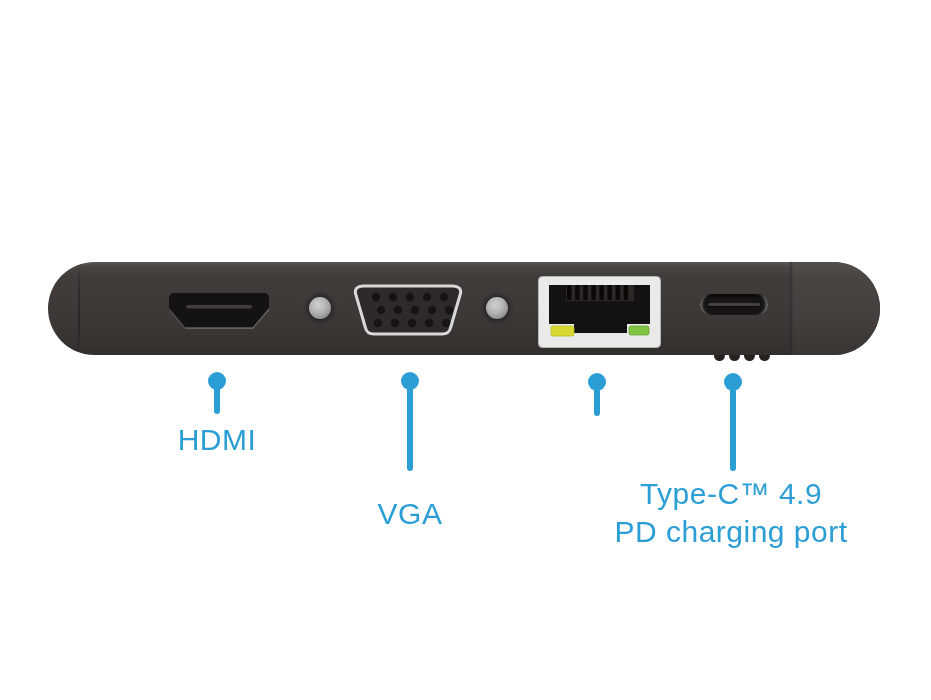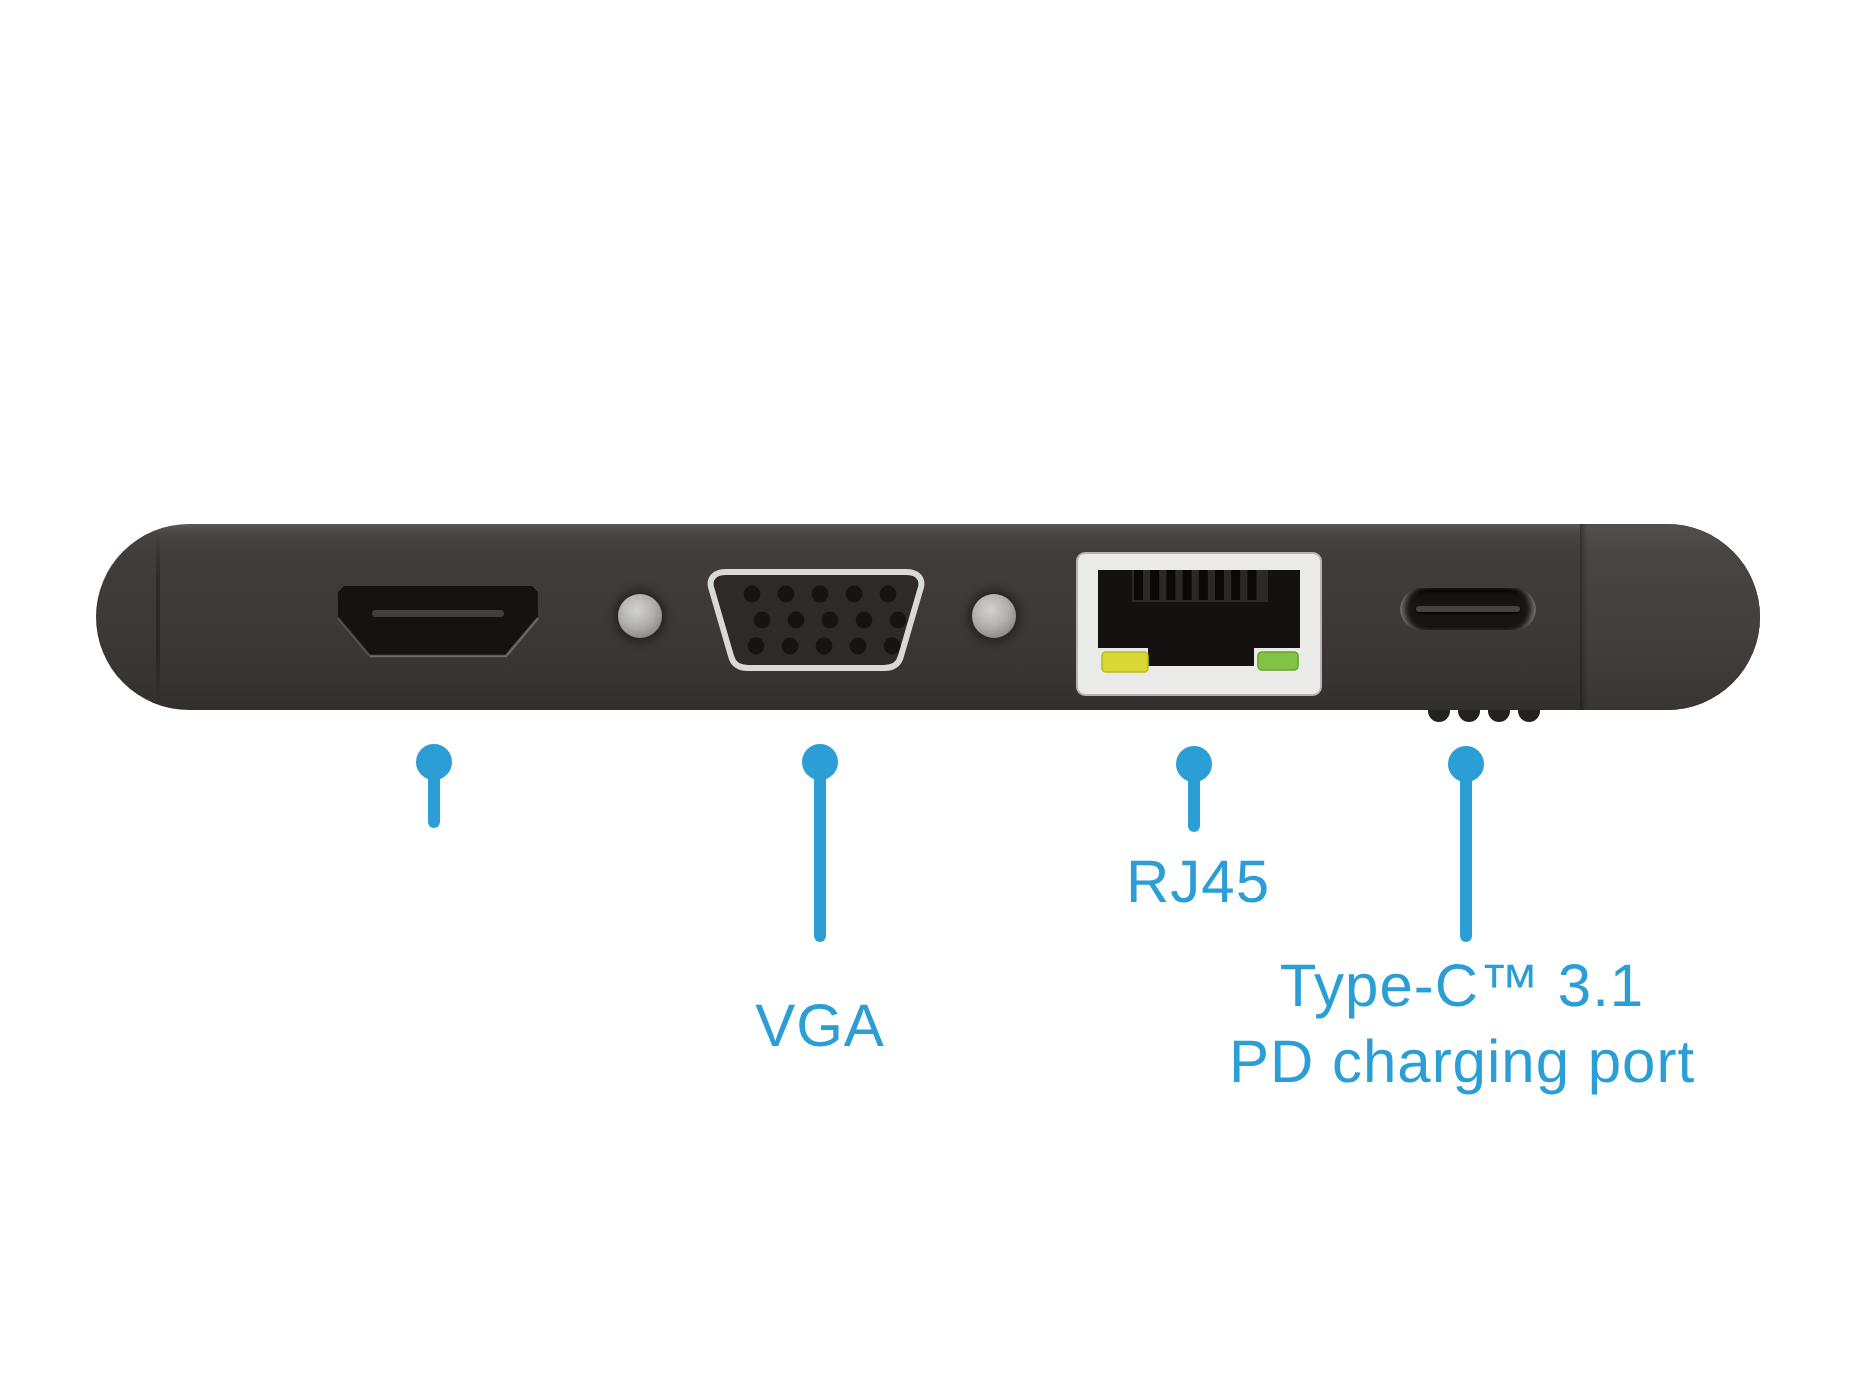--- a/index.html
+++ b/index.html
@@ -169,20 +169,20 @@
 
   <div class="pin-dot dot-hdmi"></div>
   <div class="pin-stem stem-hdmi"></div>
   <div class="pin-dot dot-vga"></div>
   <div class="pin-stem stem-vga"></div>
   <div class="pin-dot dot-rj45"></div>
   <div class="pin-stem stem-rj45"></div>
   <div class="pin-dot dot-typec"></div>
   <div class="pin-stem stem-typec"></div>
 
+  <div class="callout-label label-hdmi">HDMI</div>
   <div class="callout-label label-vga">VGA</div>
-  <div class="callout-label label-rj45">RJ45</div>
   <div class="callout-label label-typec">
-    <div>Type-C™ 3.1</div>
+    <div>Type-C™ 4.9</div>
     <div>PD charging port</div>
   </div>
 
 </div>
 
 </body></html>

